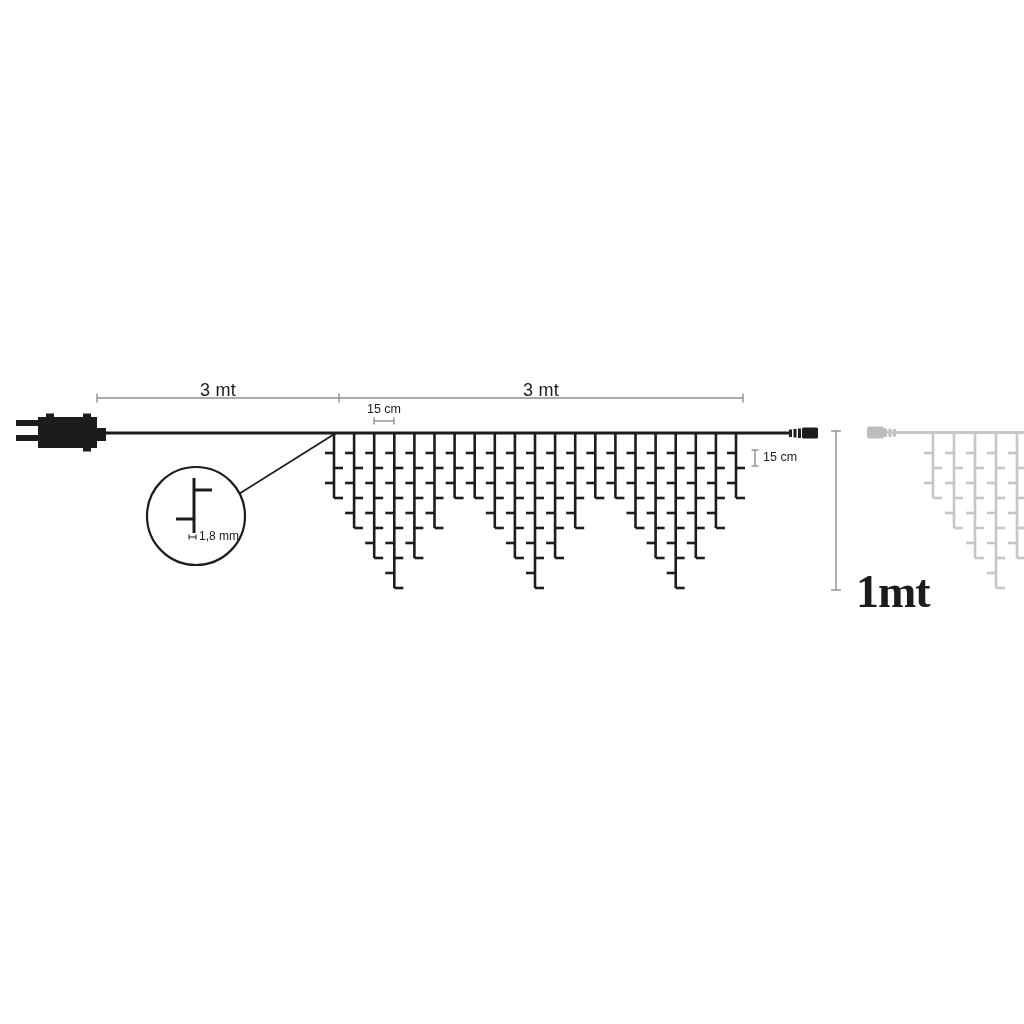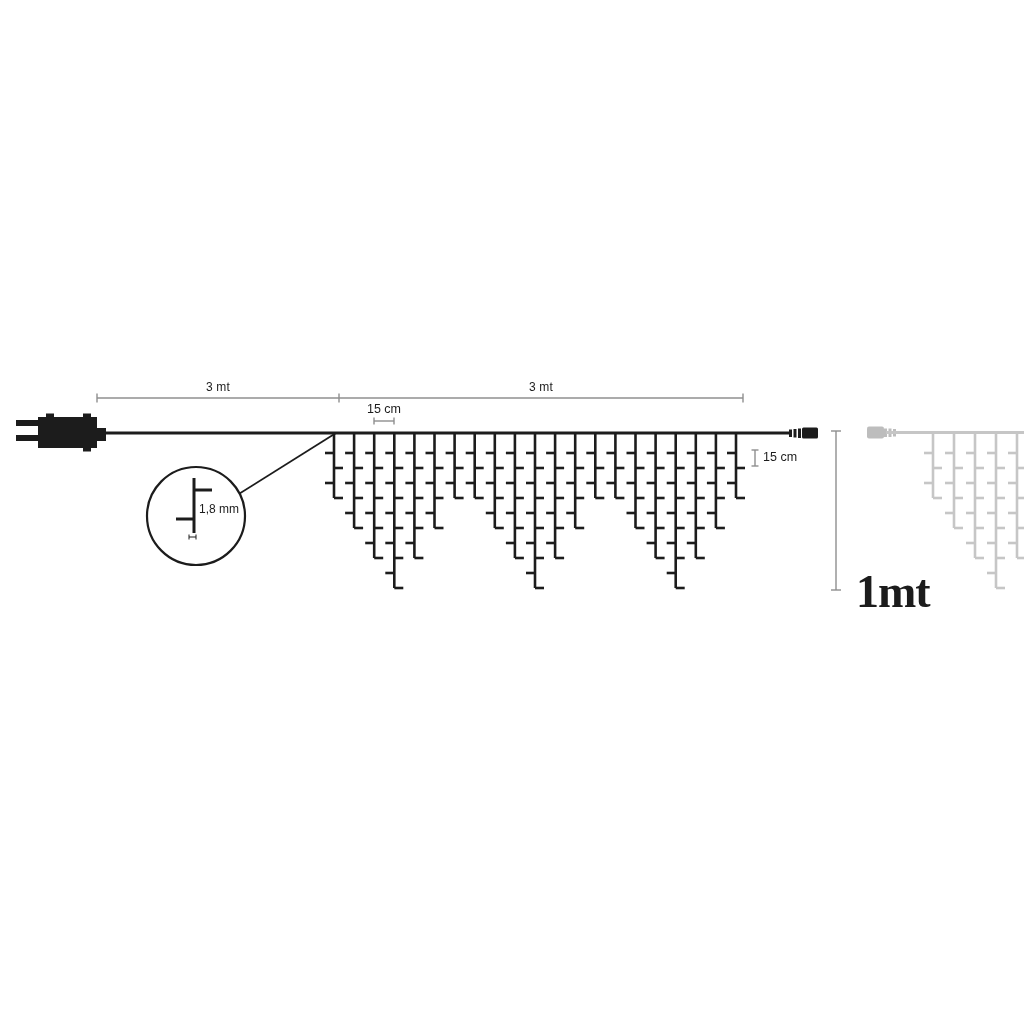--- a/index.html
+++ b/index.html
@@ -1,25 +1,25 @@
 <!DOCTYPE html>
 <html><head>
 <meta charset="utf-8">
 <style>
   html,body{margin:0;padding:0;background:#fff;}
   .stage{position:relative;width:1024px;height:1024px;background:#ffffff;overflow:hidden;
          font-family:"Liberation Sans",sans-serif;}
   svg{position:absolute;left:0;top:0;}
   .lbl{position:absolute;color:#1c1c1c;white-space:nowrap;}
-  .dim-lbl{font-size:12px;text-align:center;letter-spacing:.2px;}
+  .dim-lbl{font-size:18px;text-align:center;letter-spacing:.2px;}
   #lbl-lead{left:97px;top:380px;width:242px;}
   #lbl-run{left:339px;top:380px;width:404px;}
   #lbl-hspace{left:354px;top:402px;width:60px;font-size:12.5px;text-align:center;}
   #lbl-vspace{left:763px;top:450px;font-size:12.5px;}
-  #lbl-gauge{left:199px;top:502px;font-size:12px;}
+  #lbl-gauge{left:199px;top:529px;font-size:12px;}
   #lbl-height{left:856px;top:569px;font-family:"Liberation Serif",serif;font-weight:bold;
               font-size:46px;line-height:1;letter-spacing:-1px;}
 </style>
 </head>
 <body>
 
 <div class="stage">
 
   <svg width="1024" height="1024" viewBox="0 0 1024 1024">
 

